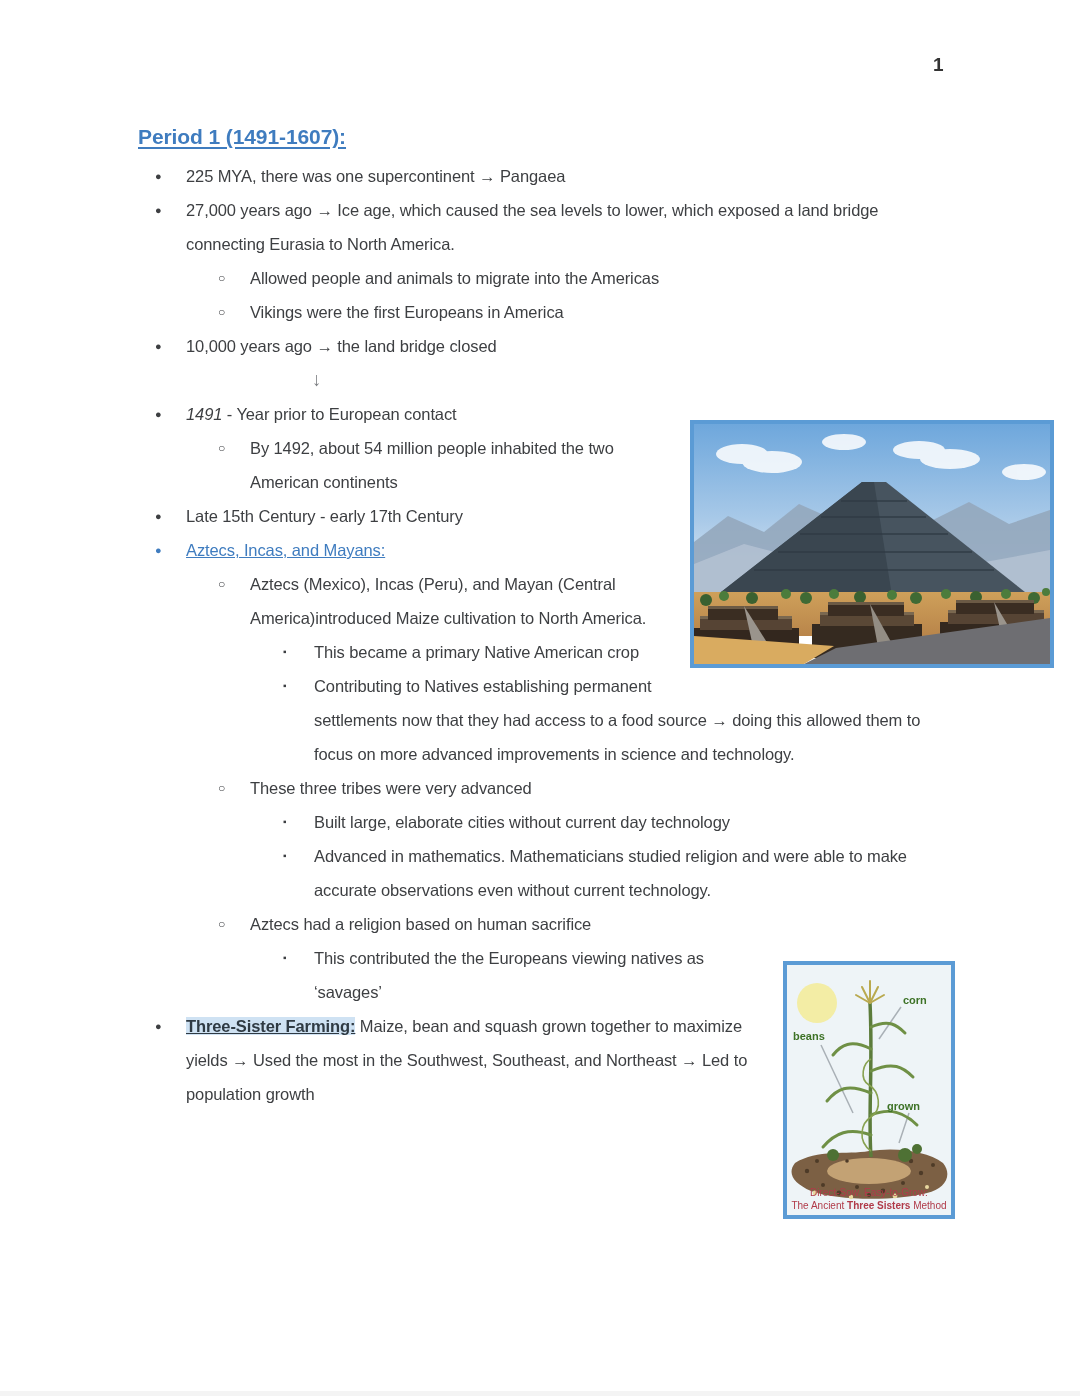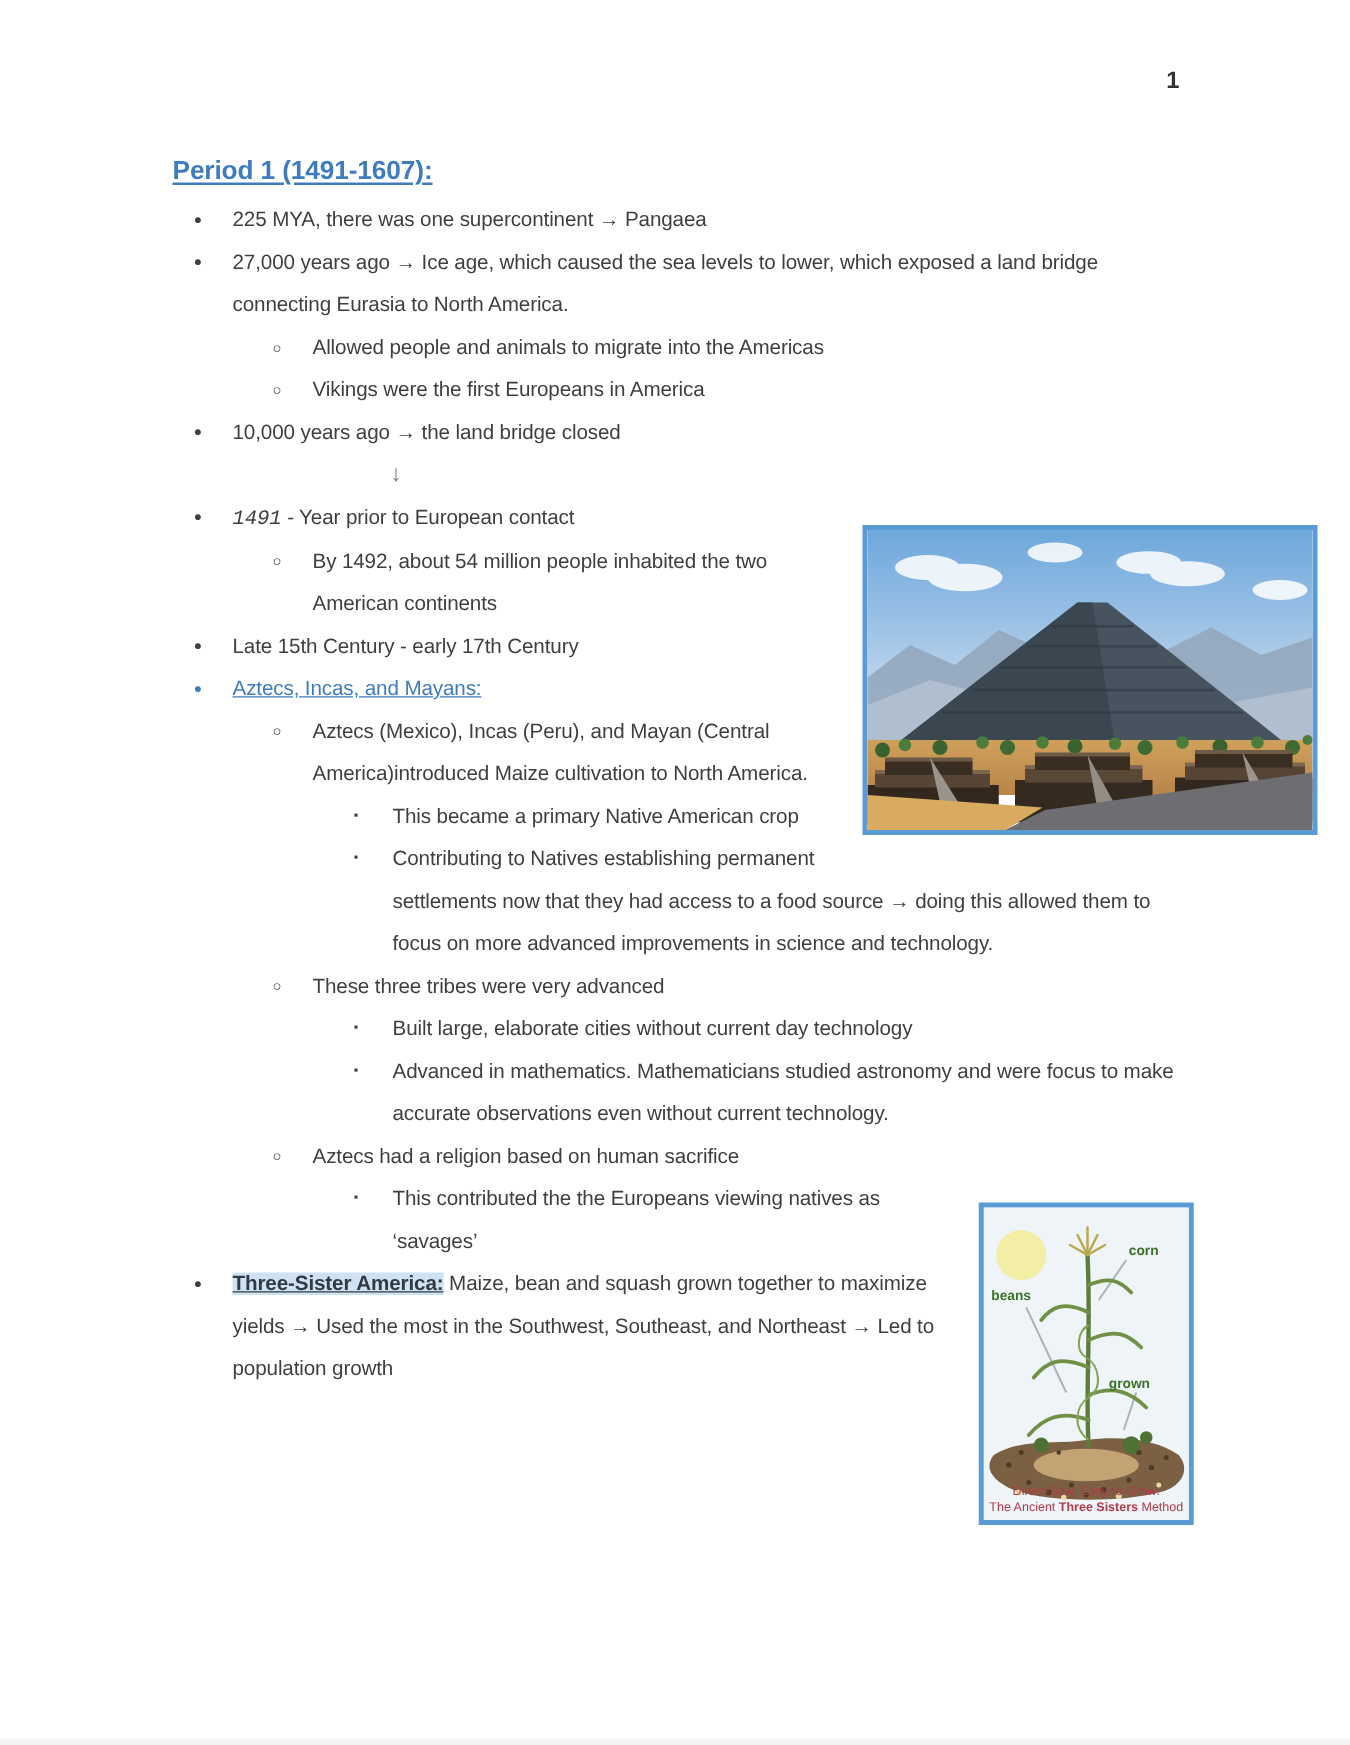--- a/index.html
+++ b/index.html
@@ -26,21 +26,21 @@
   .l1{padding-left:64px;}
   .l2{padding-left:128px;}
   .l3{padding-left:192px;}
   .marker{position:absolute;top:0;line-height:34px;color:#3d3f42;}
   .l1 > .marker{left:33px;font-size:11px;}
   .l2 > .marker{left:96px;font-size:12px;}
   .l3 > .marker{left:161px;font-size:10px;}
   .link-line > .marker{color:#3f7cbf;}
   .arrow-line{padding-left:190px;color:#7d7f83;font-size:19px;min-height:34px;line-height:34px;}
   .link{color:#3f7cbf;text-decoration:underline;font-weight:400;cursor:pointer;}
-  .it{font-style:italic;font-family:Liberation Mono, monospace;}
+  .it{font-style:italic;}
   .hl{background:#cfe2f3;font-weight:bold;text-decoration:underline;color:#2f3a43;}
   .float-img{float:right;border:4px solid #5b9bd5;background:#fff;}
   .pyramid-img{width:356px;height:240px;margin:23px -102px 8px 16px;}
   .ts-img{width:164px;height:250px;margin:20px -3px 8px 30px;position:relative;}
   .ts-img svg{position:absolute;left:0;top:0;}
   .ts-label{
     position:absolute;color:#3d7226;font-weight:bold;
     font-size:11px;line-height:11px;letter-spacing:0;
   }
   .ts-label.beans{left:6px;top:66px;}
@@ -209,21 +209,21 @@
     <span>These three tribes were very advanced</span>
   </div>
 
   <div class="line l3">
     <span class="marker">▪</span>
     <span>Built large, elaborate cities without current day technology</span>
   </div>
 
   <div class="line l3">
     <span class="marker">▪</span>
-    <span>Advanced in mathematics. Mathematicians studied astronomy and were focus to make accurate observations even without current technology.</span>
+    <span>Advanced in mathematics. Mathematicians studied religion and were able to make accurate observations even without current technology.</span>
   </div>
 
   <div class="line l2">
     <span class="marker">○</span>
     <span>Aztecs had a religion based on human sacrifice</span>
   </div>
 
   <div class="float-img ts-img">
     <svg width="164" height="250" viewBox="0 0 164 250">
       <rect width="164" height="250" fill="#eef4f7"></rect>
@@ -287,19 +287,19 @@
     </div>
   </div>
 
   <div class="line l3">
     <span class="marker">▪</span>
     <span>This contributed the the Europeans viewing natives as ‘savages’</span>
   </div>
 
   <div class="line l1">
     <span class="marker">●</span>
-    <span class="hl">Three-Sister America:</span><span> Maize, bean and squash grown together to maximize yields → Used the most in the Southwest, Southeast, and Northeast → Led to population growth</span>
+    <span class="hl">Three-Sister Farming:</span><span> Maize, bean and squash grown together to maximize yields → Used the most in the Southwest, Southeast, and Northeast → Led to population growth</span>
   </div>
 
   <div class="clear"></div>
 </div>
 
 <div class="bottom-edge"></div>
 
 </body></html>

